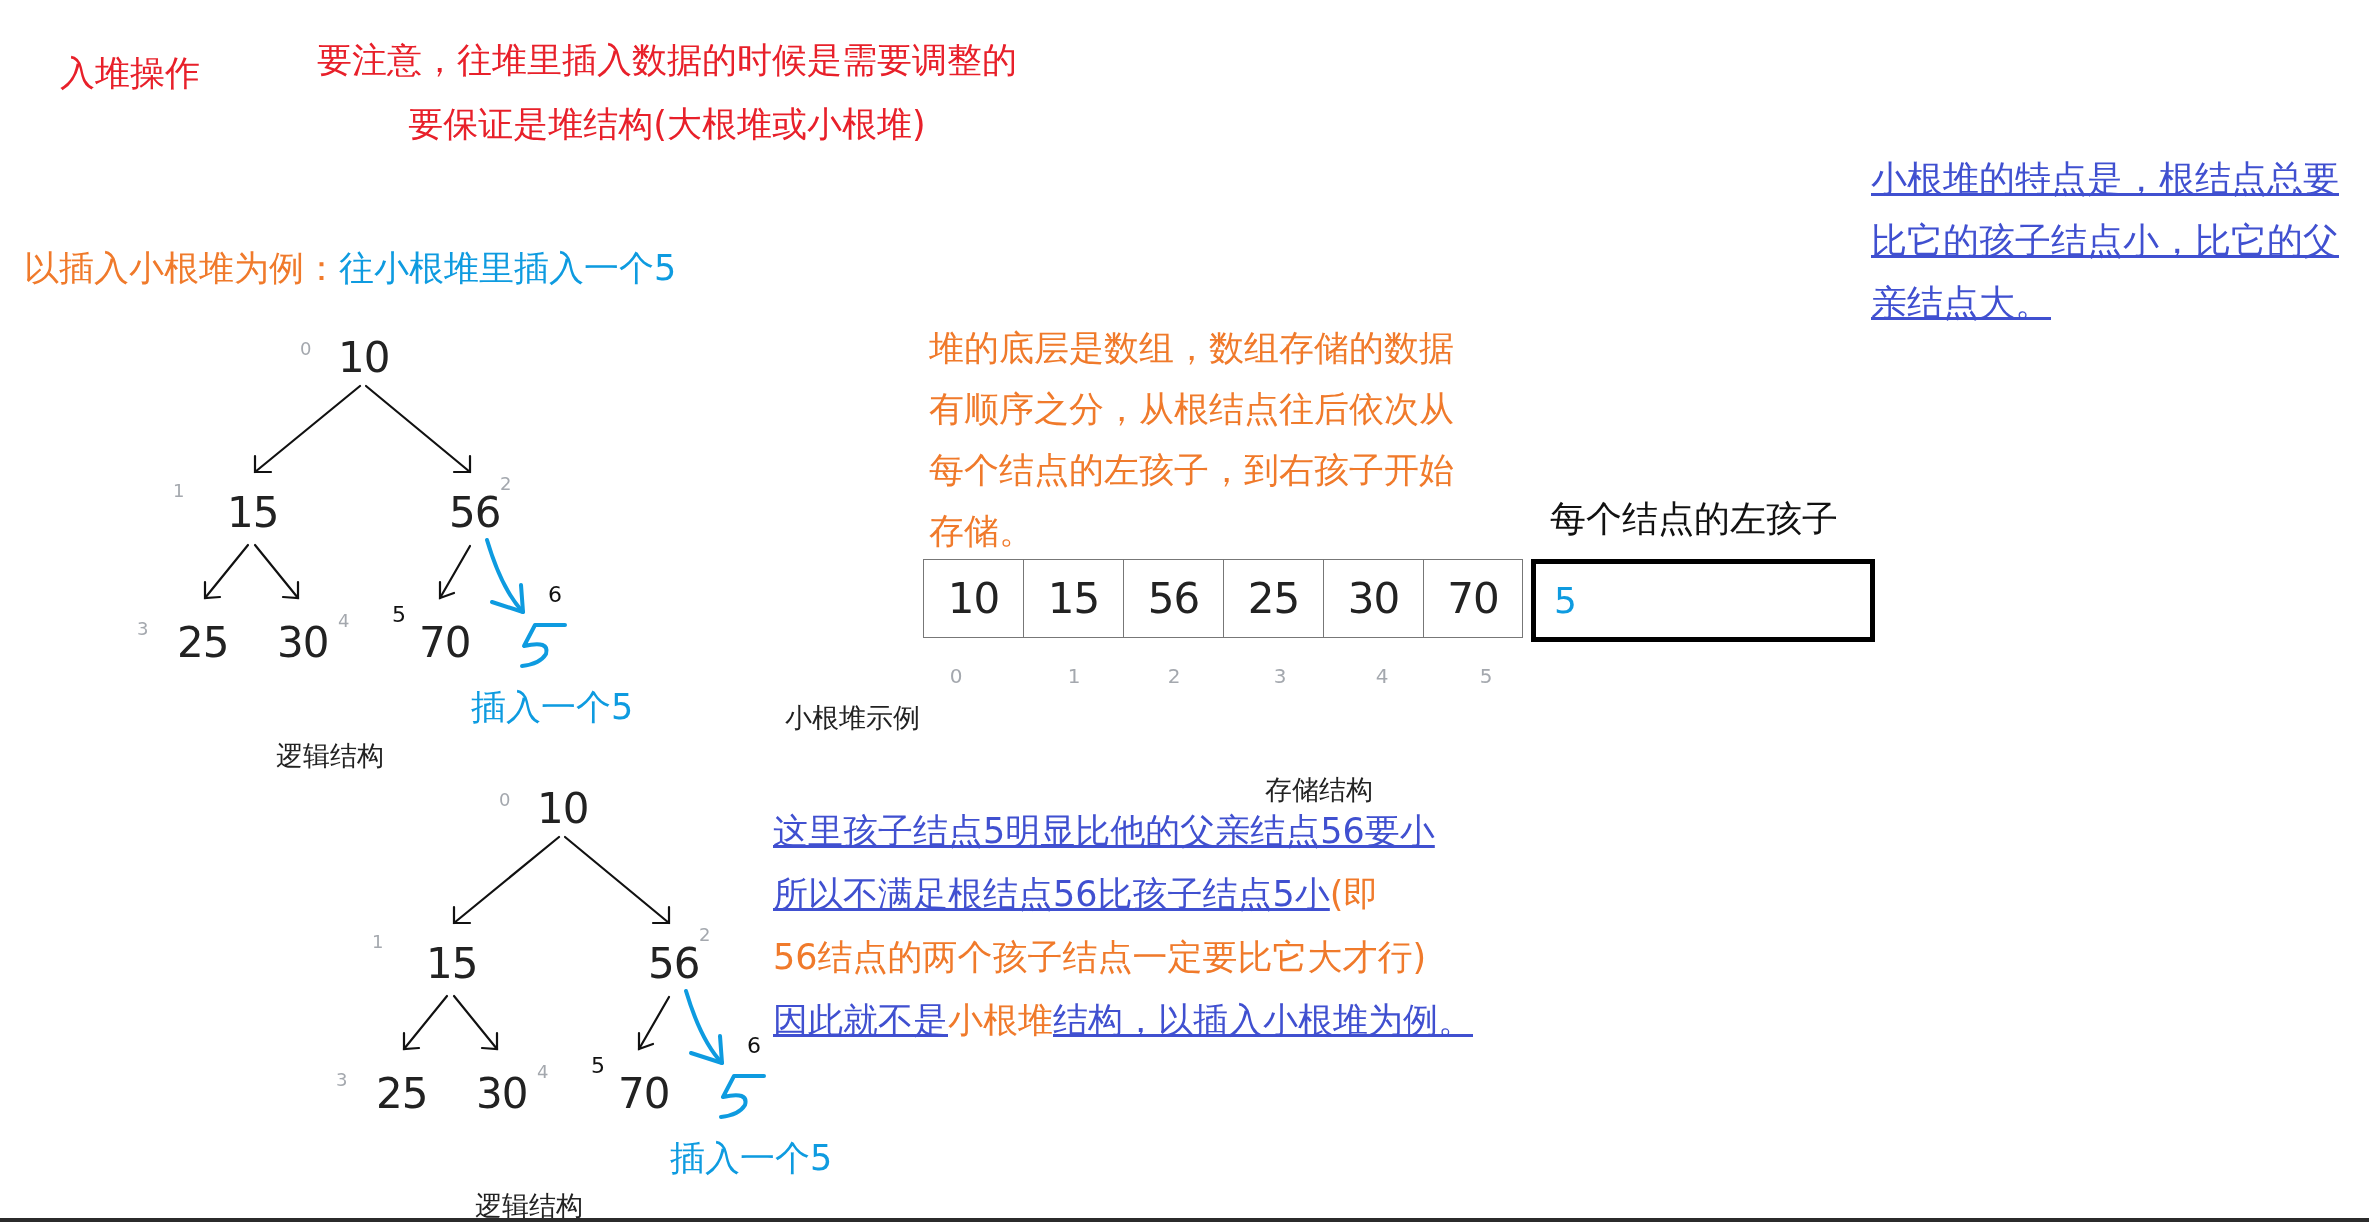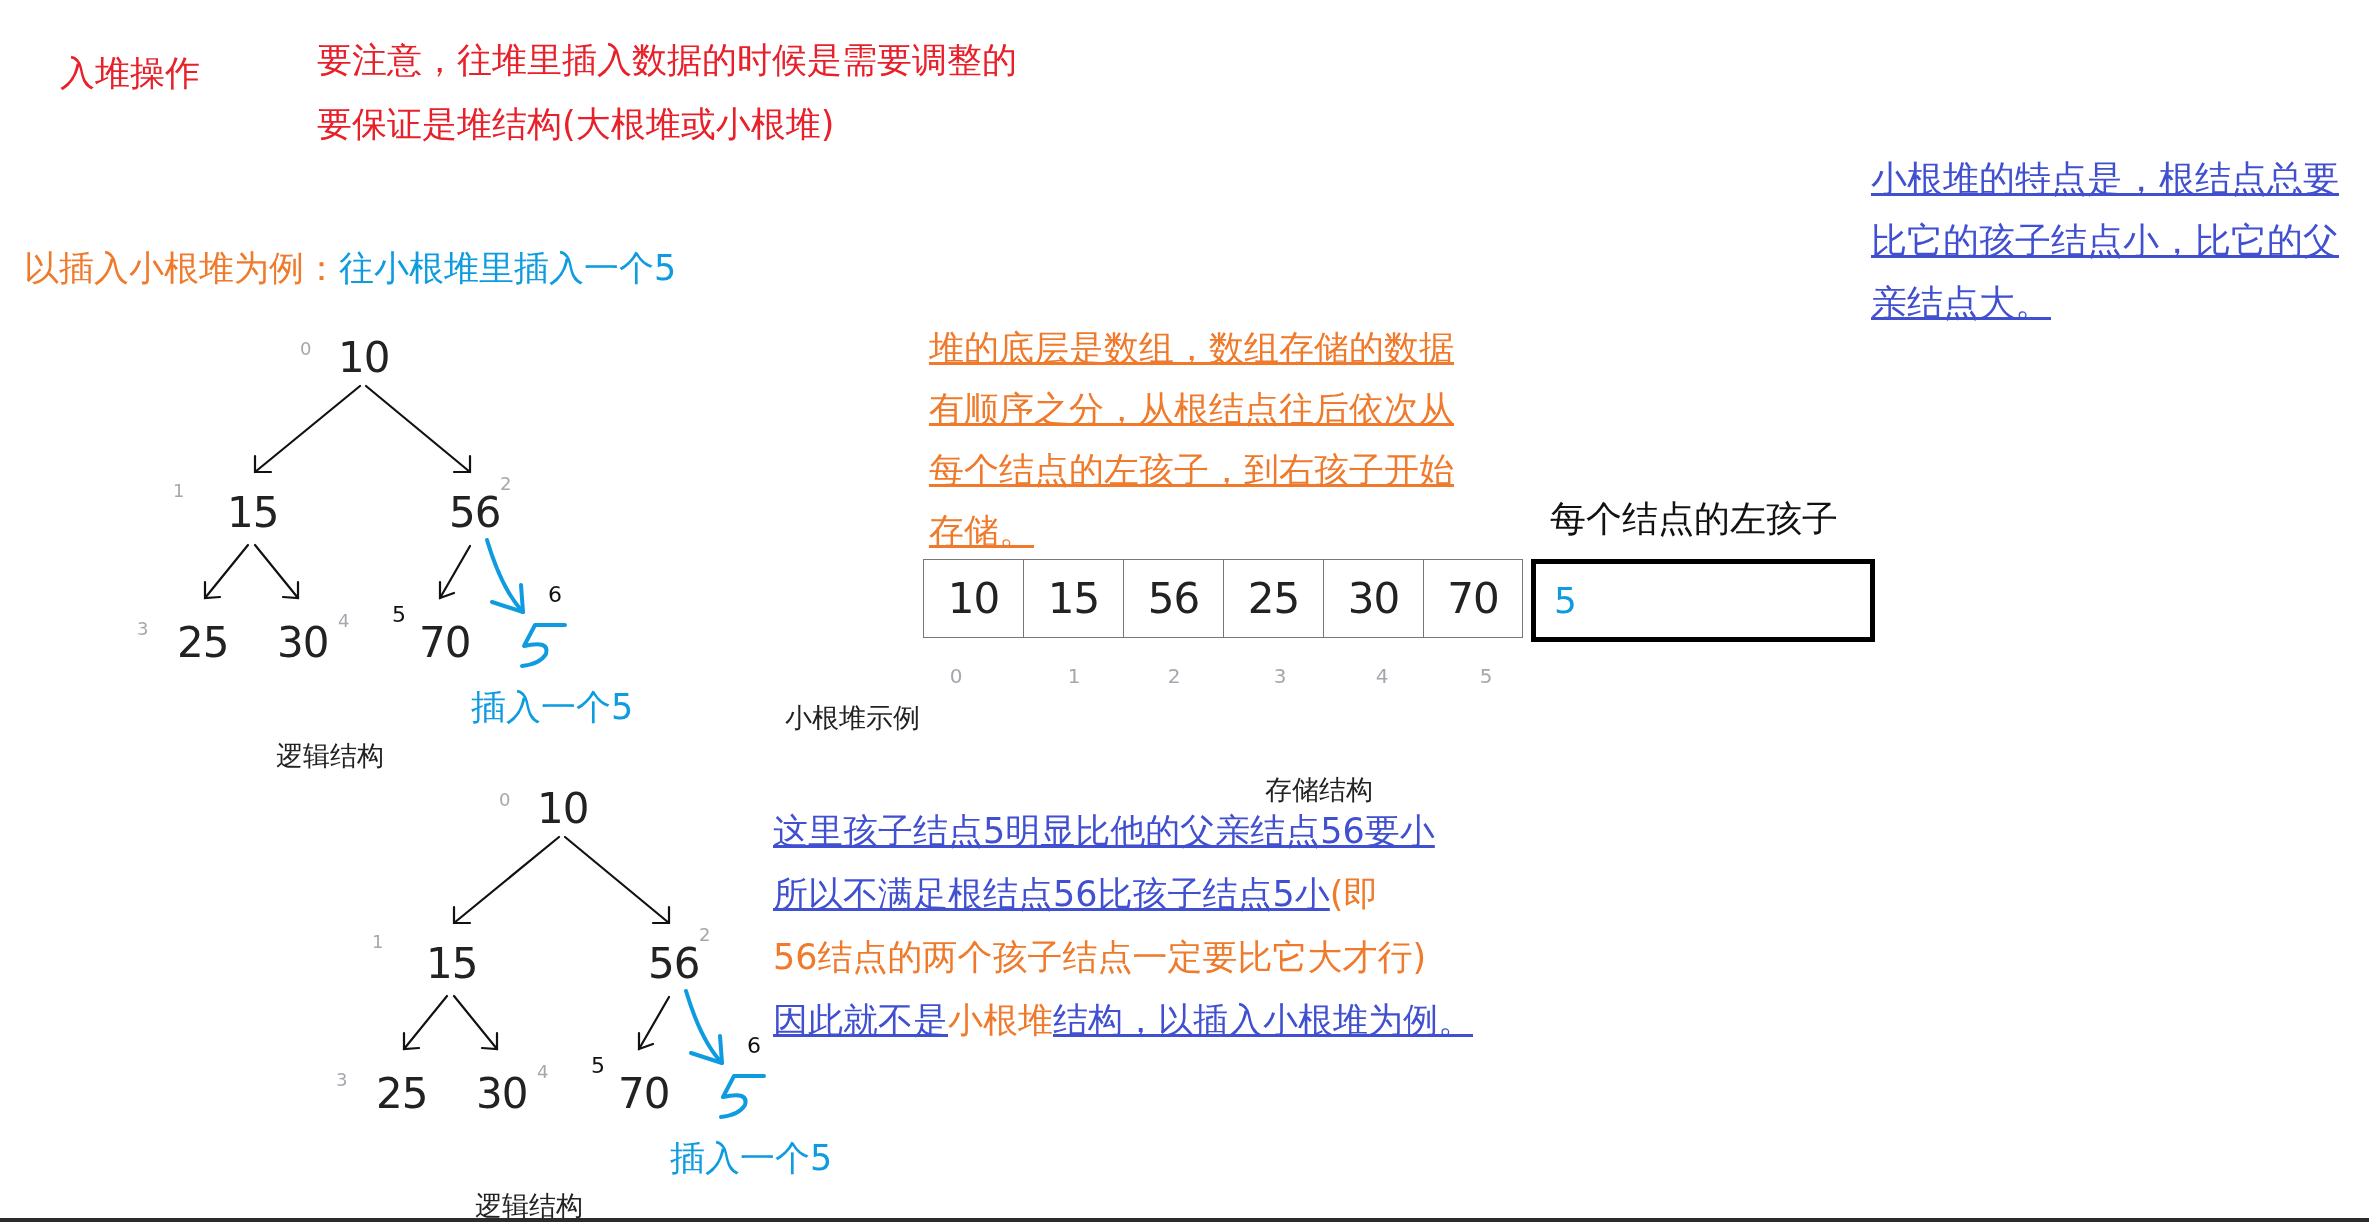--- a/index.html
+++ b/index.html
@@ -26,36 +26,36 @@
   .newcell { position:absolute; left:1531px; top:559px; width:344px; height:83px; border:5px solid #000; box-sizing:border-box;
              font-size:36px; display:flex; align-items:center; padding-left:18px; }
   .aidx { position:absolute; top:664px; font-size:20px; color:#a4a8ae; width:100px; text-align:center; }
   .bottom-line { position:absolute; left:0; right:0; bottom:0; height:4px; background:#2b2b2b; }
 </style>
 </head>
 <body>
 
 <div class="abs red" style="left:60px;top:50px;font-size:35px;">入堆操作</div>
 
-<div class="para red" style="left:317px;top:28px;line-height:64px;">
+<div class="para red" style="left:317px;top:28px;line-height:64px;text-align:center;">
   <div>要注意，往堆里插入数据的时候是需要调整的</div>
   <div>要保证是堆结构(大根堆或小根堆)</div>
 </div>
 
 <div class="abs" style="left:24px;top:248px;font-size:35px;line-height:40px;">
   <span class="orange">以插入小根堆为例：</span><span class="blue">往小根堆里插入一个5</span>
 </div>
 
 <div class="para purple" style="left:1871px;top:148px;line-height:62px;font-size:36px;">
   <div>小根堆的特点是，根结点总要</div>
   <div>比它的孩子结点小，比它的父</div>
   <div>亲结点大。</div>
 </div>
 
-<div class="para orange" style="left:929px;top:318px;line-height:61px;font-size:35px;text-decoration:underline;">
+<div class="para orange" style="left:929px;top:318px;line-height:61px;font-size:35px;">
   <div>堆的底层是数组，数组存储的数据</div>
   <div>有顺序之分，从根结点往后依次从</div>
   <div>每个结点的左孩子，到右孩子开始</div>
   <div>存储。</div>
 </div>
 
 <div class="abs black" style="left:1550px;top:495px;font-size:36px;">每个结点的左孩子</div>
 
 <div class="arr">
   <div class="cell">10</div>

